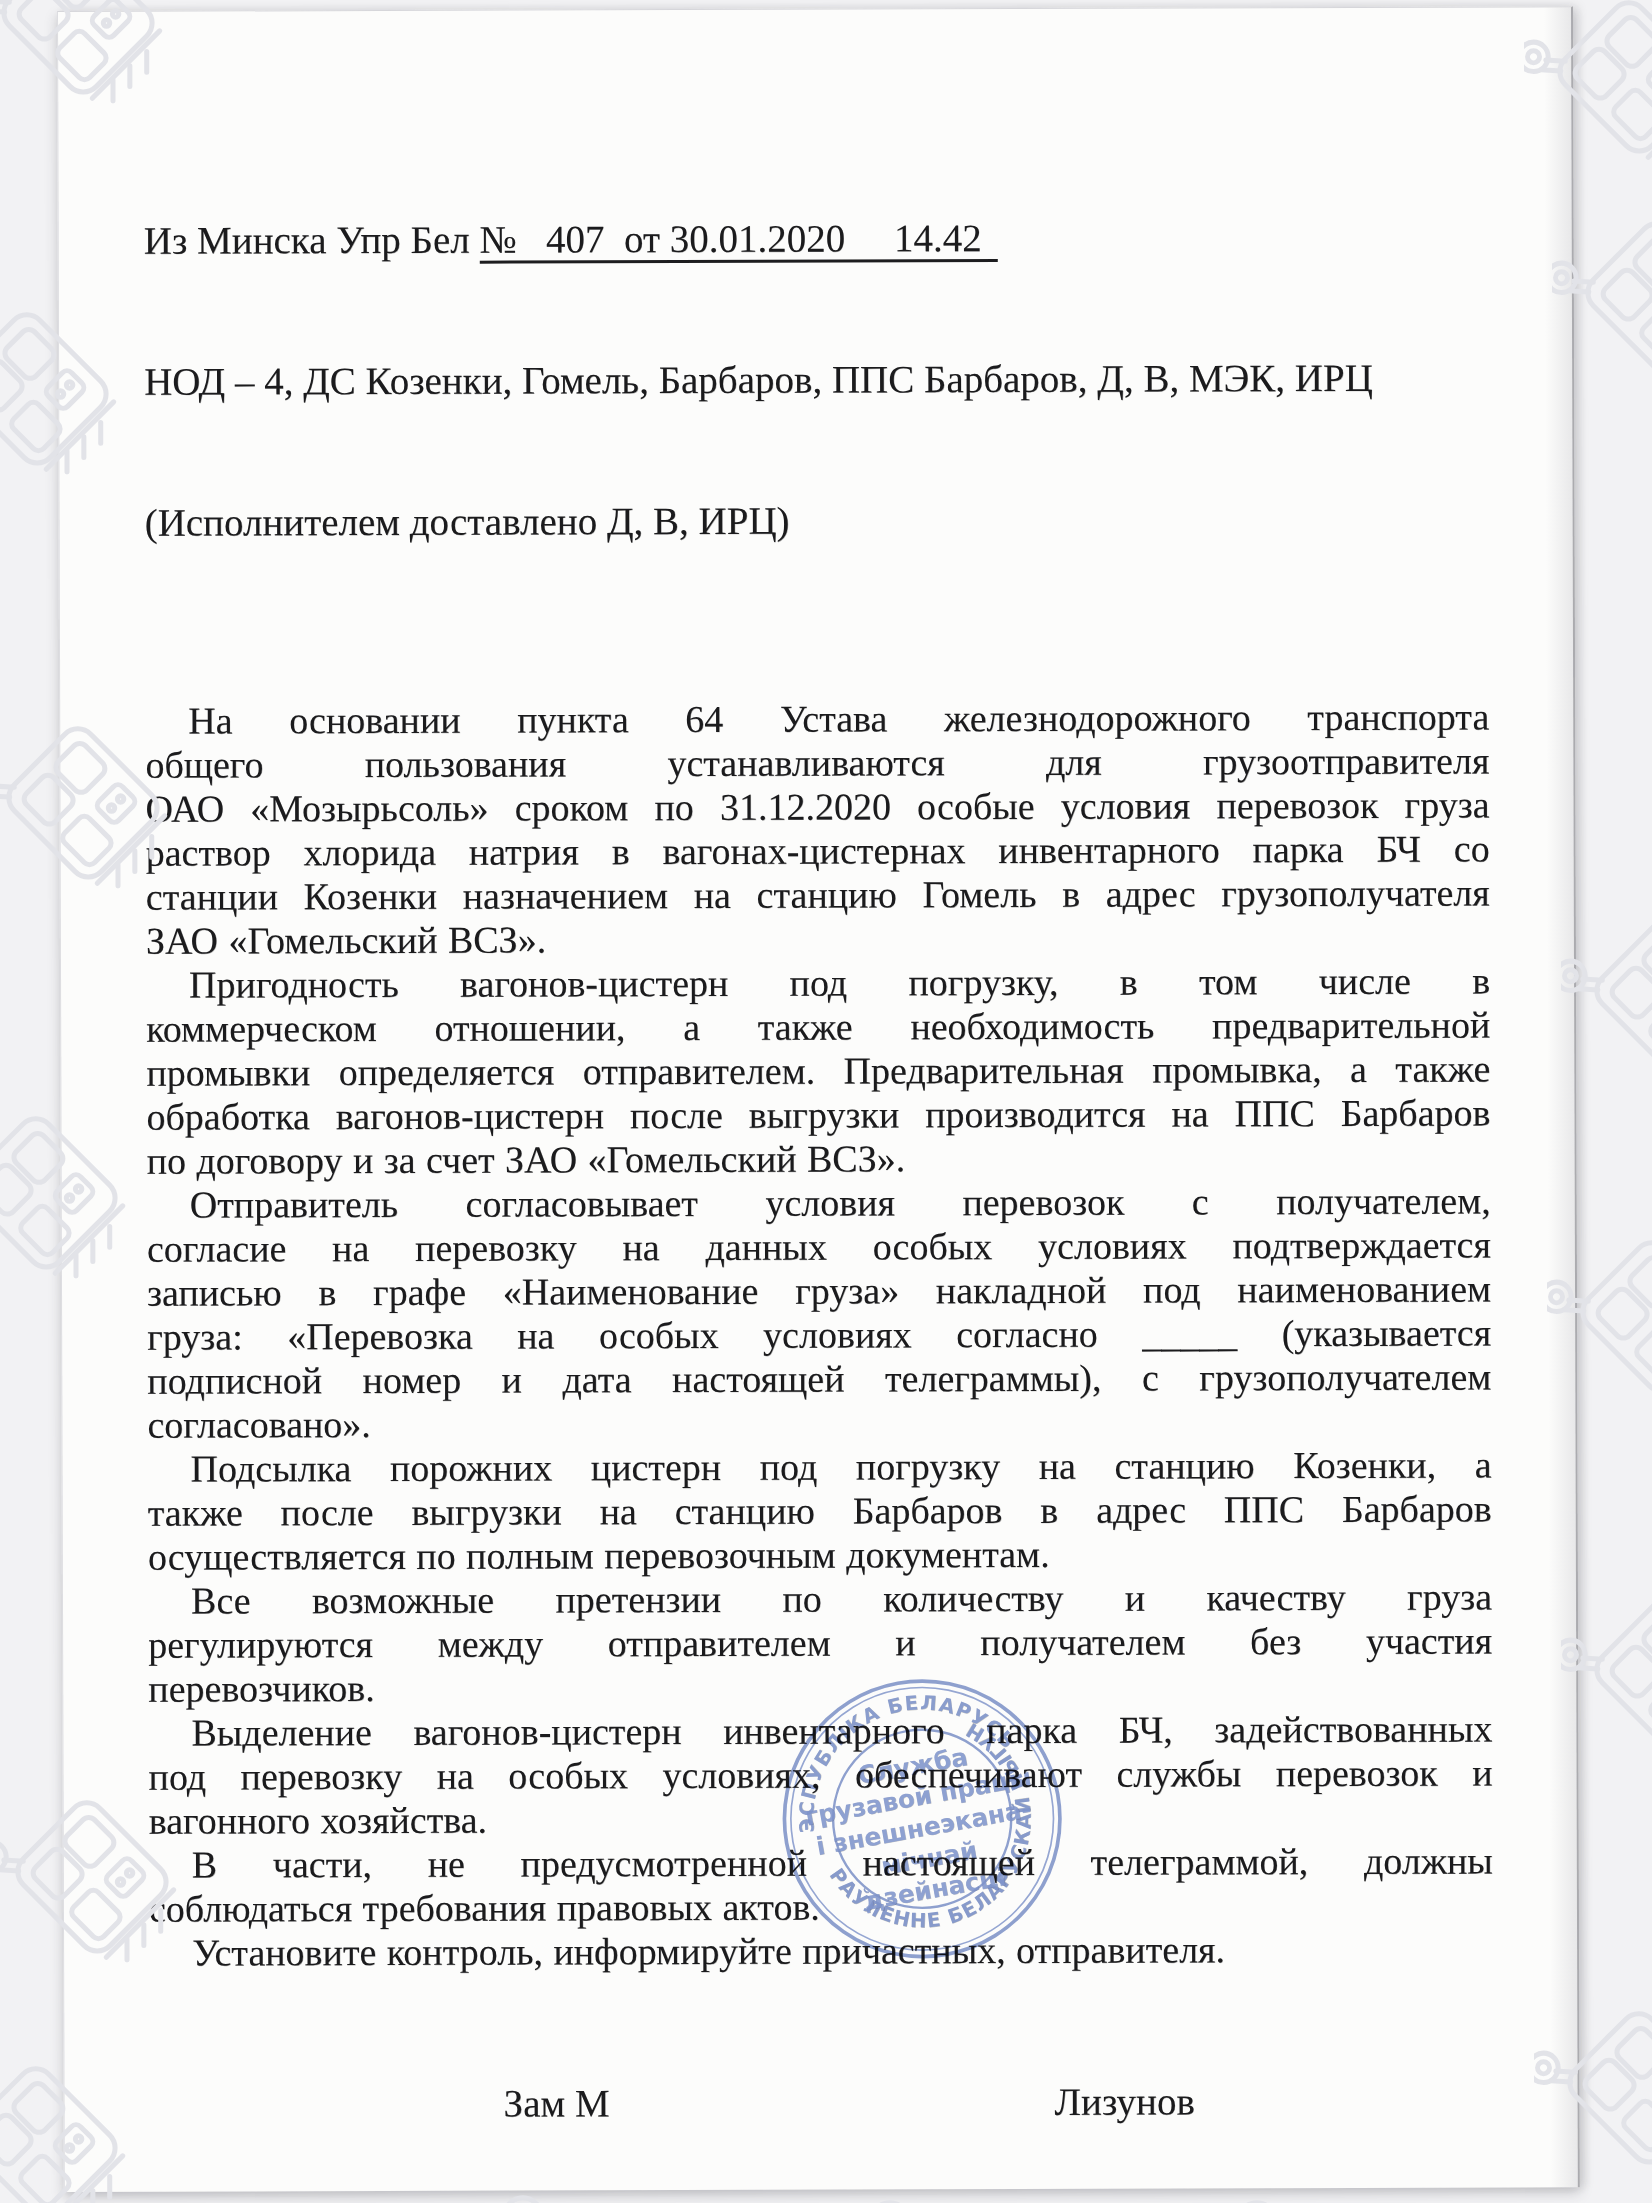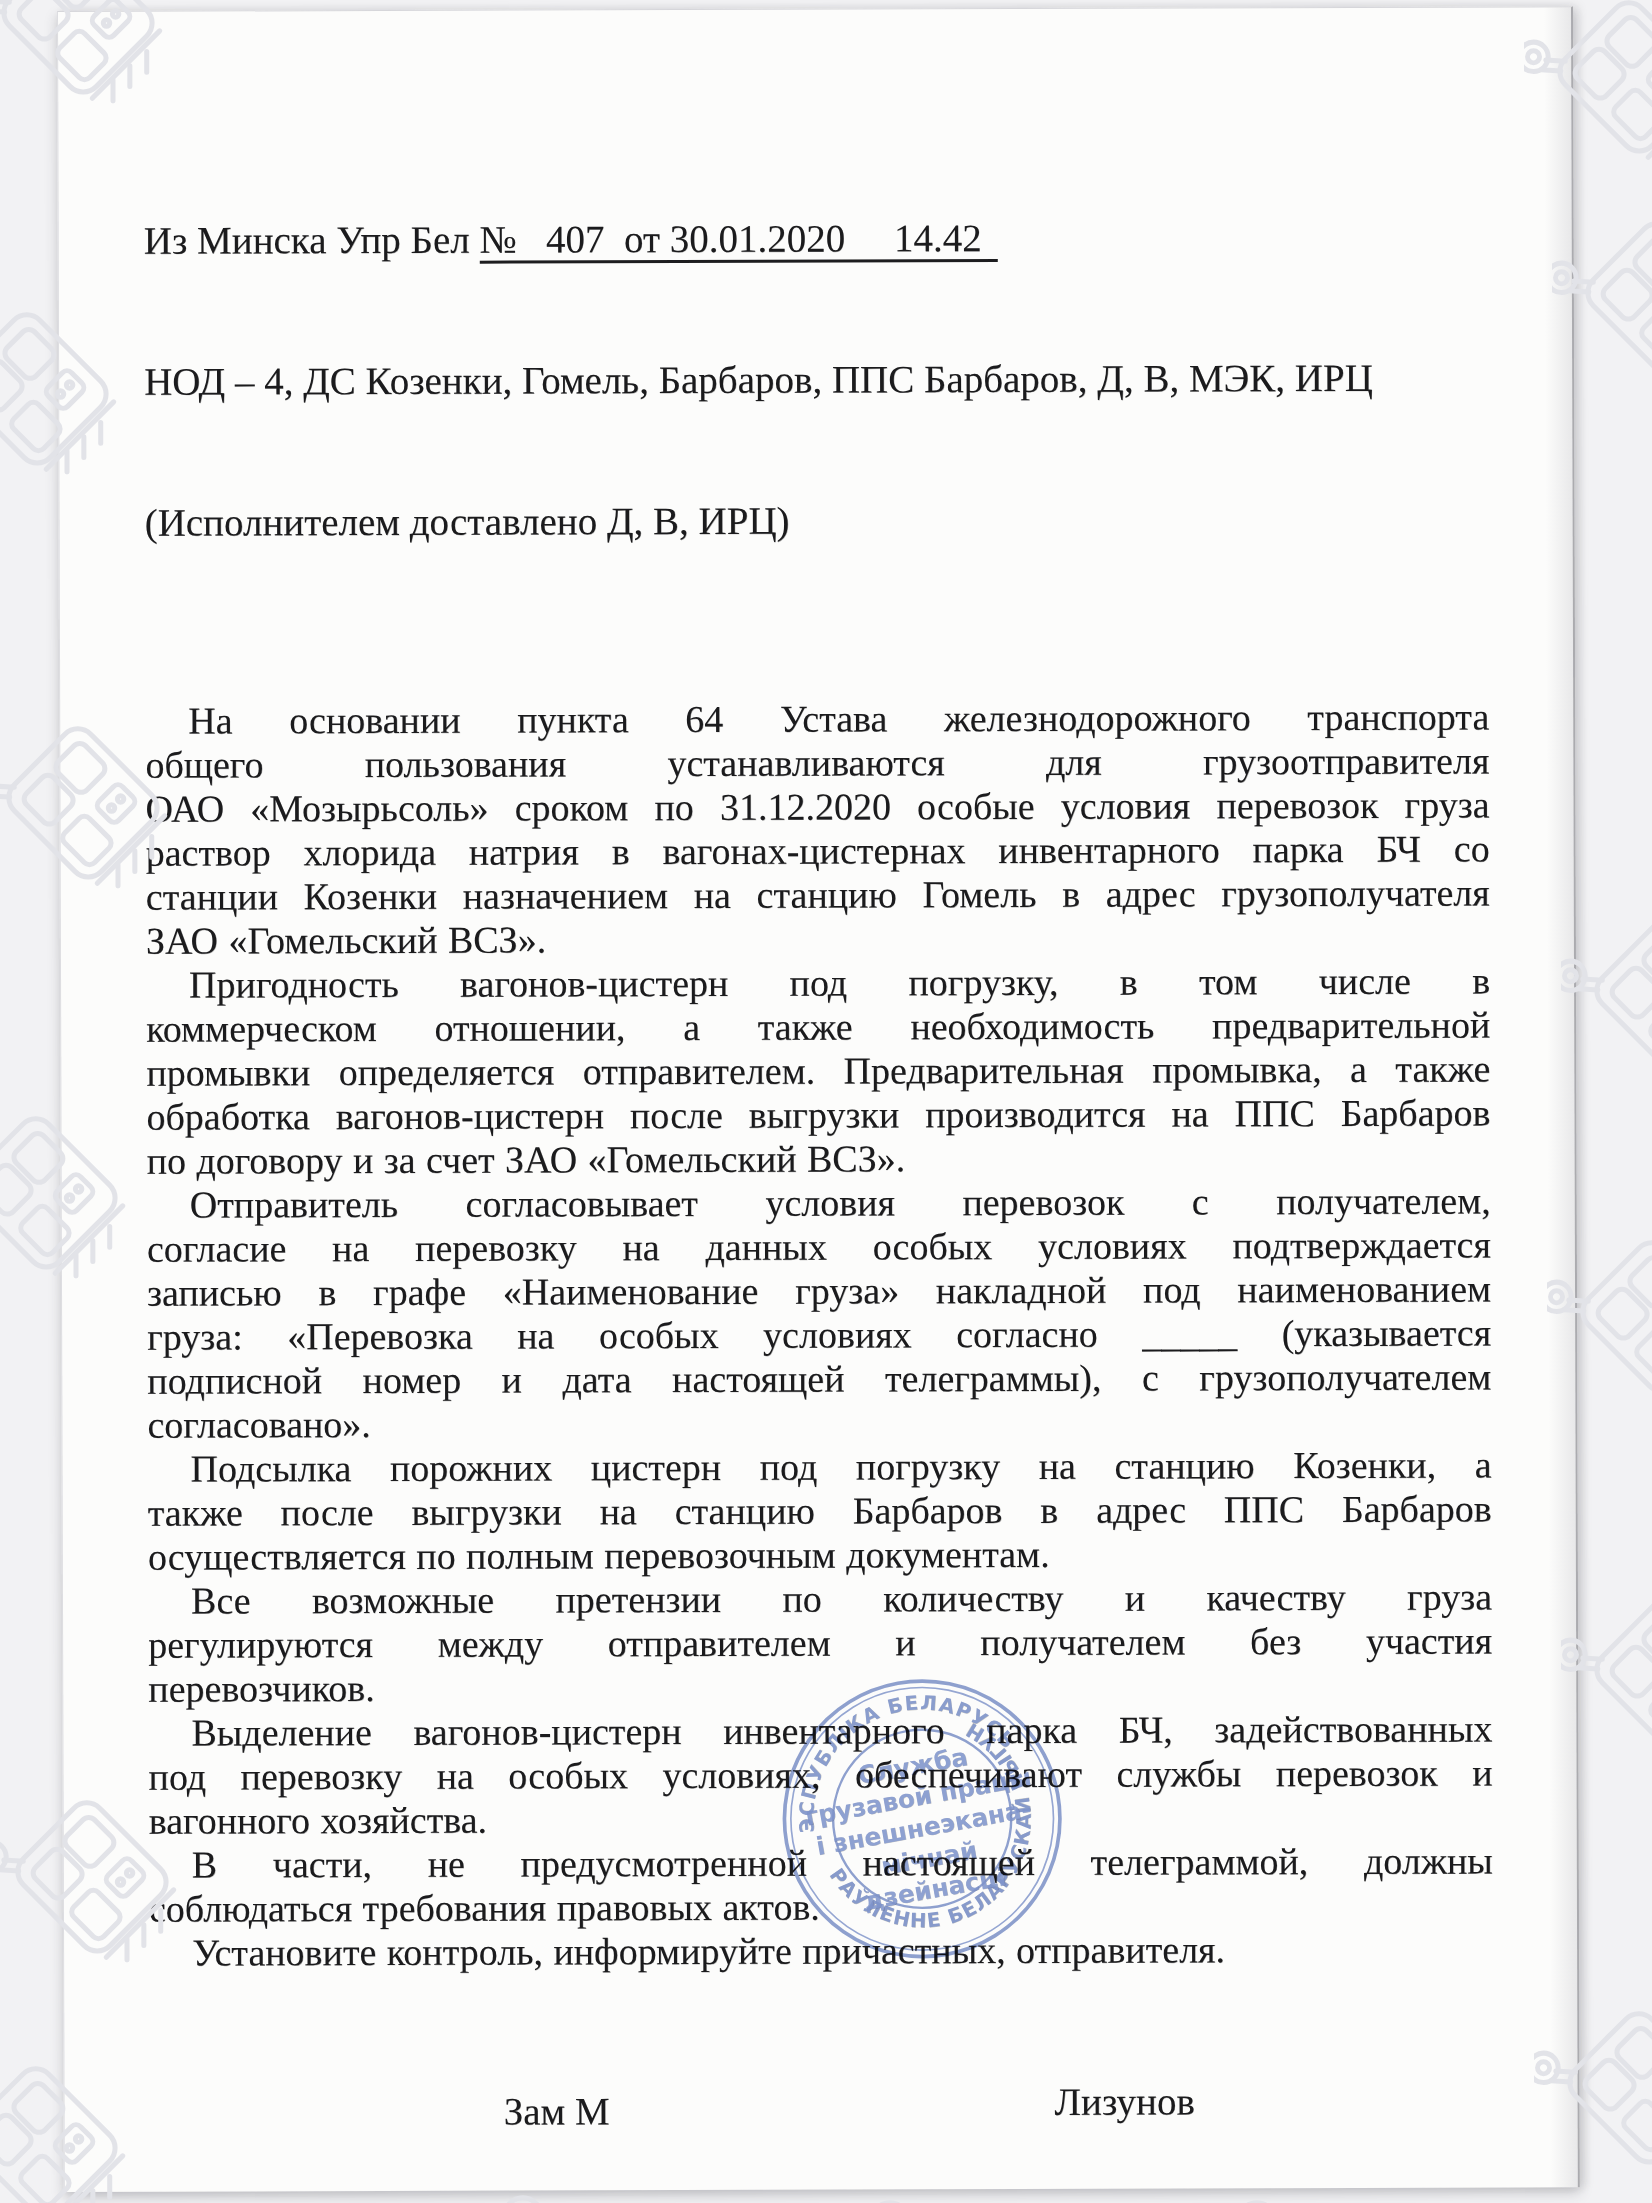--- a/index.html
+++ b/index.html
@@ -42,21 +42,21 @@
   .body-text{margin-top:59px;font-size:38px;}
   .line{
     line-height:44px;
     text-align:justify;
     text-align-last:justify;
     word-spacing:0.9px;
   }
   .line.first{text-indent:43px;}
   .line.last{text-align-last:left;}
   .sig-row{position:relative;height:46px;margin-top:107px;font-size:39px;}
-  .sig-left{position:absolute;left:354px;top:0;margin-top:8px;}
+  .sig-left{position:absolute;left:354px;top:0;}
   .sig-right{position:absolute;left:905px;top:0;text-align:right;}
   .reg{margin-top:16.5px;font-size:39px;line-height:35px;white-space:pre-wrap;}
   
   .stamp{
     position:absolute;left:707px;top:1547px;width:303px;height:303px;
     z-index:4;
     mix-blend-mode:multiply;
     opacity:.85;
   }
   .stamp text{

